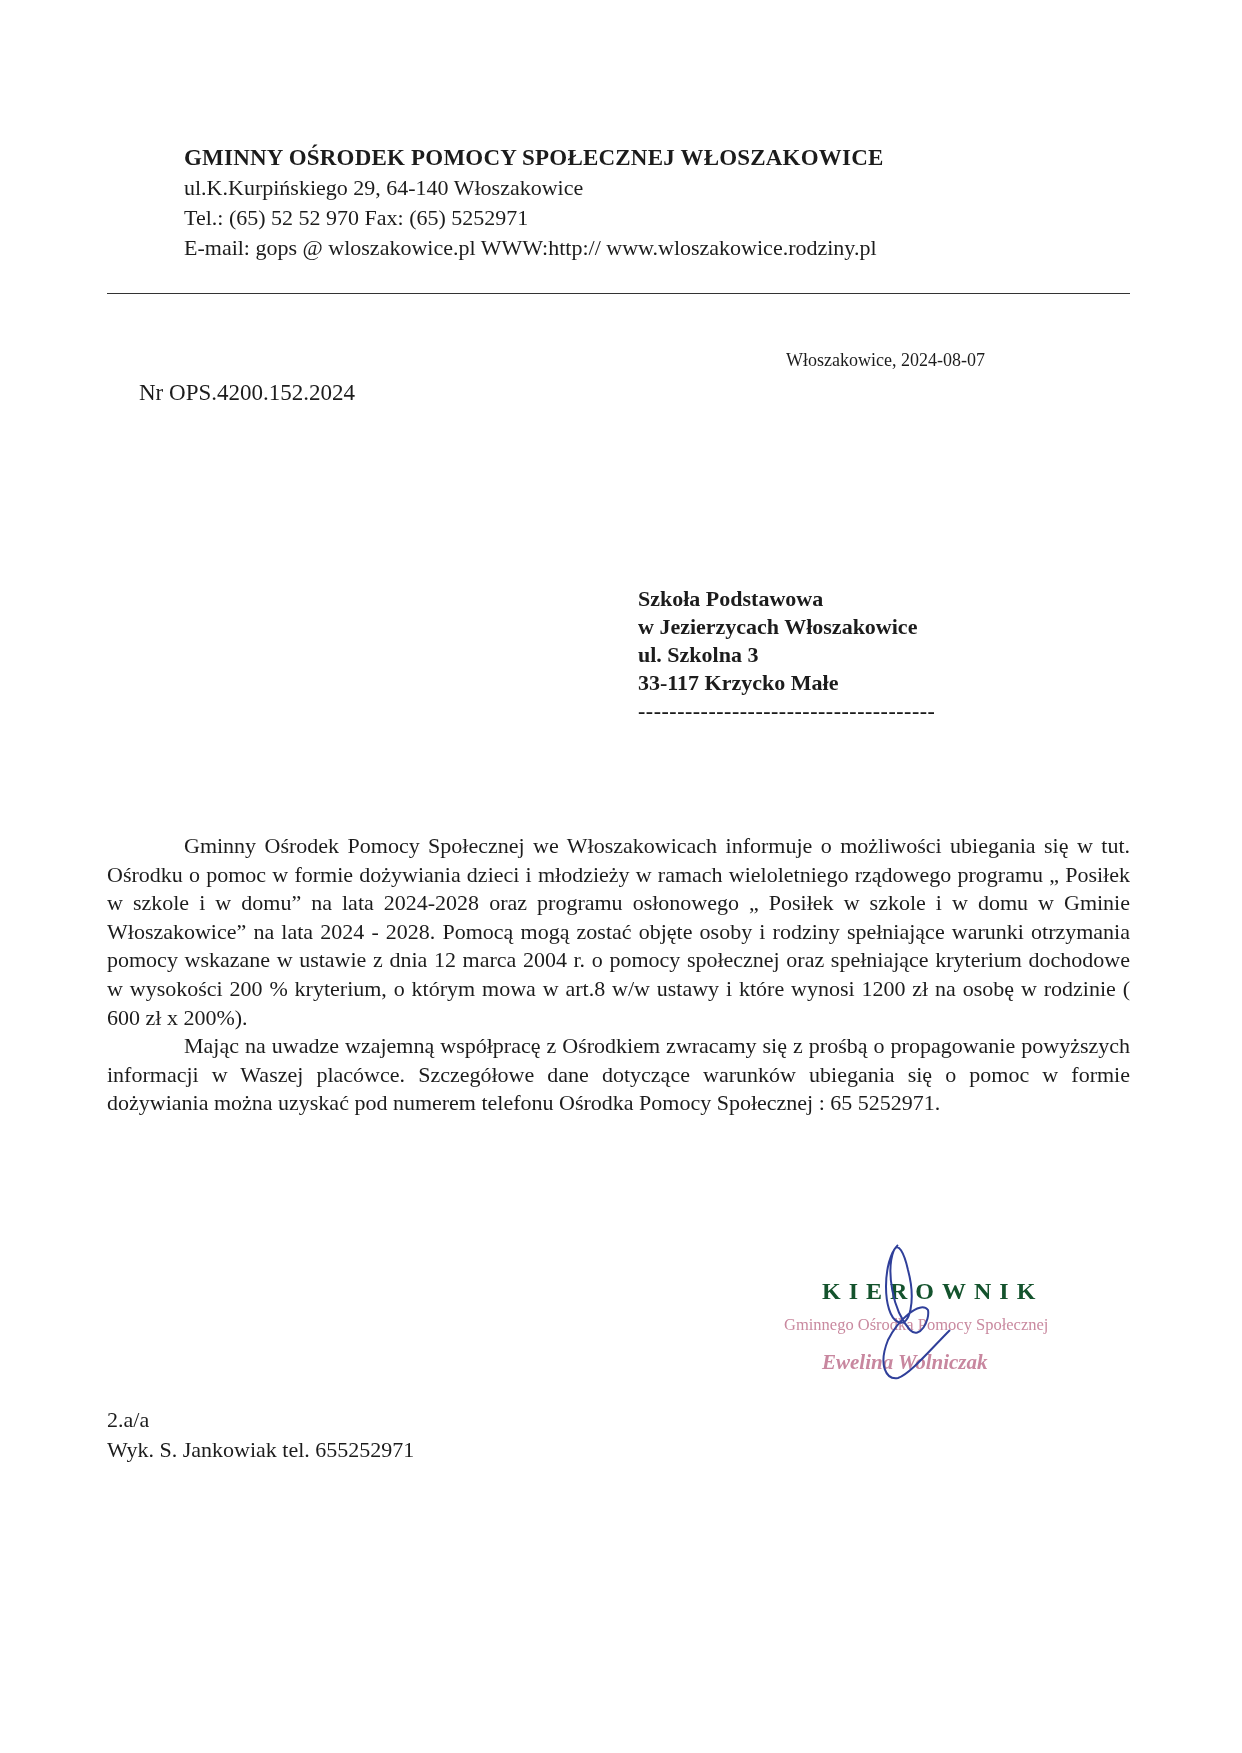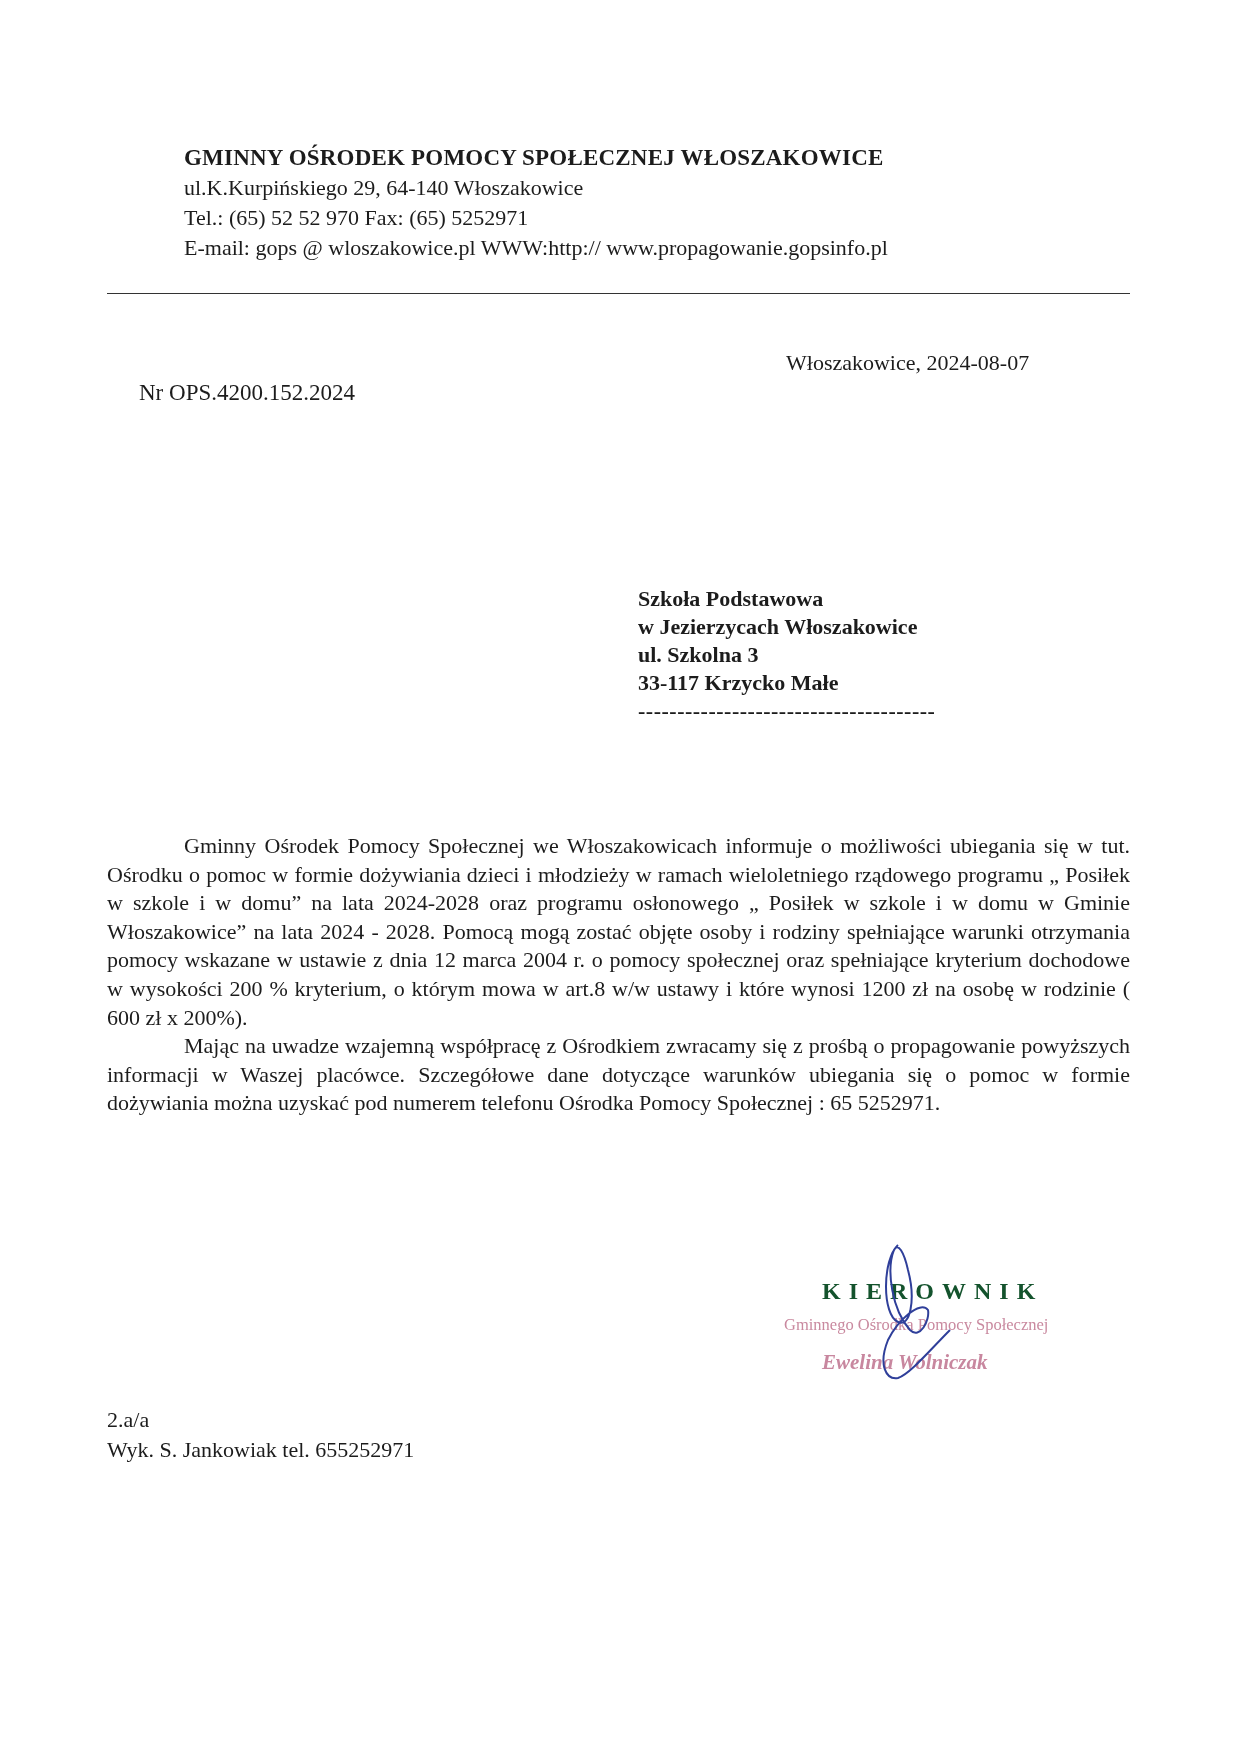--- a/index.html
+++ b/index.html
@@ -6,21 +6,21 @@
     body {
       width: 1242px; height: 1753px; position: relative; overflow: hidden;
       font-family: "Liberation Serif", "DejaVu Serif", serif;
       color: #1c1c1c;
     }
     .abs { position: absolute; }
     .header { left: 184px; top: 143px; }
     .header .org { font-weight: bold; font-size: 23px; letter-spacing: 0.2px; line-height: 30px; }
     .header .line { font-size: 22px; line-height: 30px; }
     .rule { left: 107px; top: 293px; width: 1023px; height: 0; border-top: 1.5px solid #333; }
-    .place-date { left: 786px; top: 350px; font-size: 22px; }
+    .place-date { left: 786px; top: 350px; font-size: 18px; }
     .ref-no { left: 107px; top: 380px; font-size: 23px; margin-left: 32px; }
     .recipient { left: 638px; top: 585px; font-weight: bold; font-size: 22px; line-height: 28px; }
     .recipient .dashes { letter-spacing: 0.5px; font-weight: bold; }
     .body-text {
       left: 107px; top: 818px; width: 1023px;
       font-size: 22px; line-height: 28.6px; text-align: justify; margin-top: 14px;
     }
     .body-text p { margin: 0; text-indent: 77px; }
     .stamp { left: 770px; top: 1240px; width: 330px; height: 150px; }
     .stamp .title { position: absolute; left: 52px; top: 38px; font-size: 24px; letter-spacing: 8px; color: #14532d; font-weight: bold; }
@@ -29,21 +29,21 @@
     .stamp svg { position: absolute; left: 0; top: 0; }
     .footer { left: 107px; top: 1405px; font-family: "Liberation Serif", serif; font-size: 22px; line-height: 30px; }
   </style>
 </head>
 <body>
 
 <div class="abs header">
   <div class="org">GMINNY OŚRODEK POMOCY SPOŁECZNEJ WŁOSZAKOWICE</div>
   <div class="line">ul.K.Kurpińskiego 29, 64-140 Włoszakowice</div>
   <div class="line">Tel.: (65) 52 52 970 Fax: (65) 5252971</div>
-  <div class="line">E-mail: gops @ wloszakowice.pl WWW:http:// www.propagowanie.gopsinfo.pl</div>
+  <div class="line">E-mail: gops @ wloszakowice.pl WWW:http:// www.wloszakowice.rodziny.pl</div>
 </div>
 
 <div class="abs rule"></div>
 
 <div class="abs place-date">Włoszakowice, 2024-08-07</div>
 <div class="abs ref-no">Nr OPS.4200.152.2024</div>
 
 <div class="abs recipient">
   <div>Szkoła Podstawowa</div>
   <div>w Jezierzycach Włoszakowice</div>

